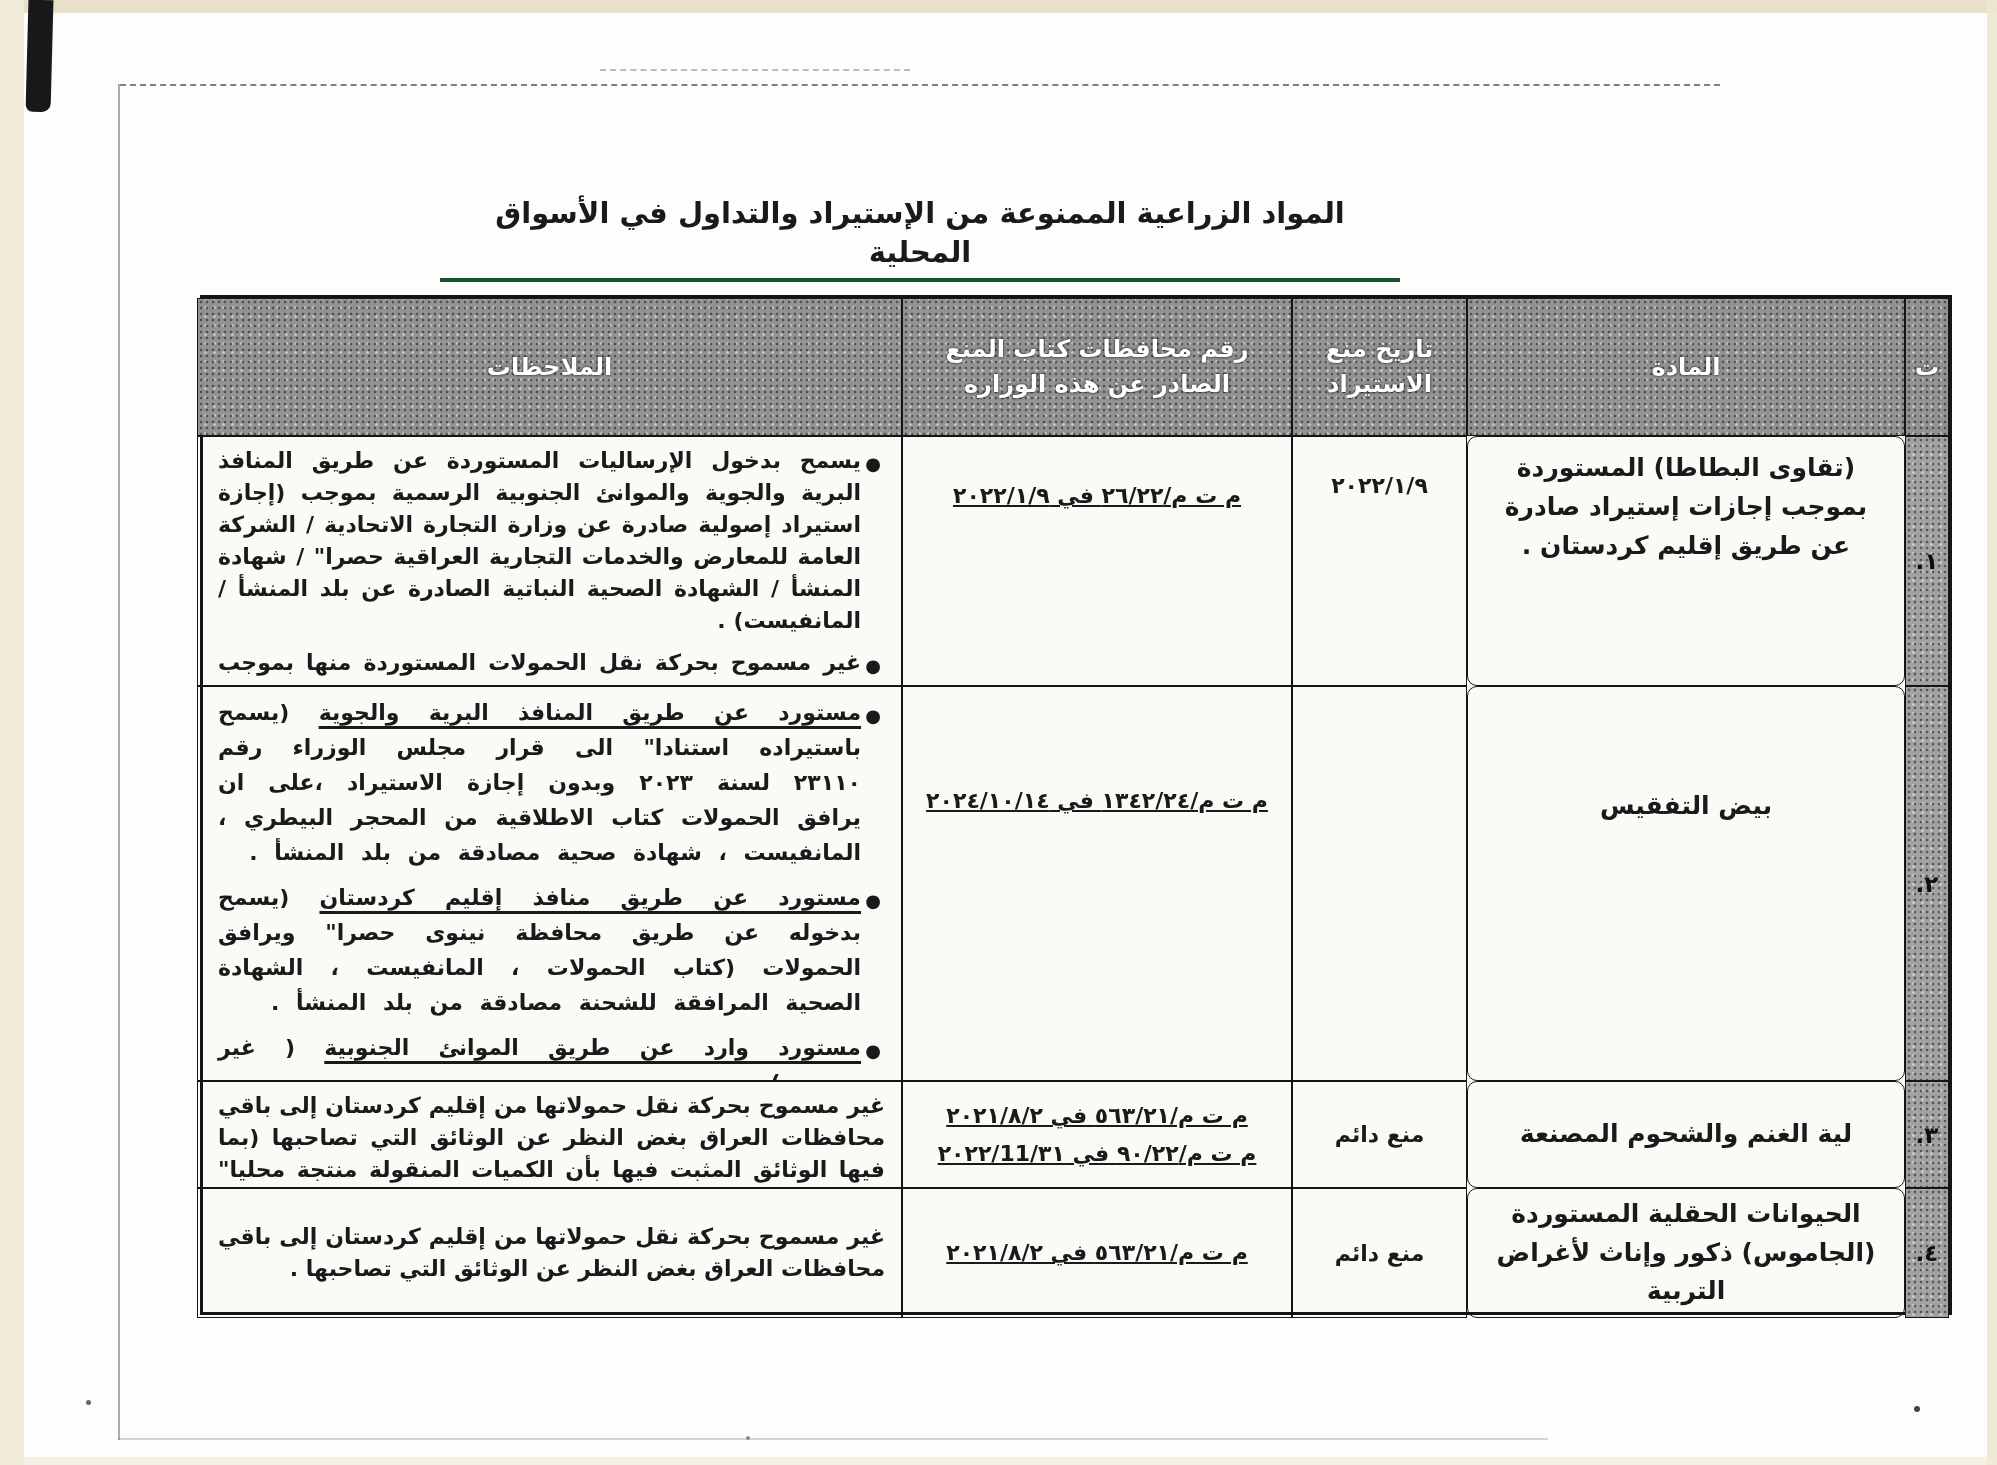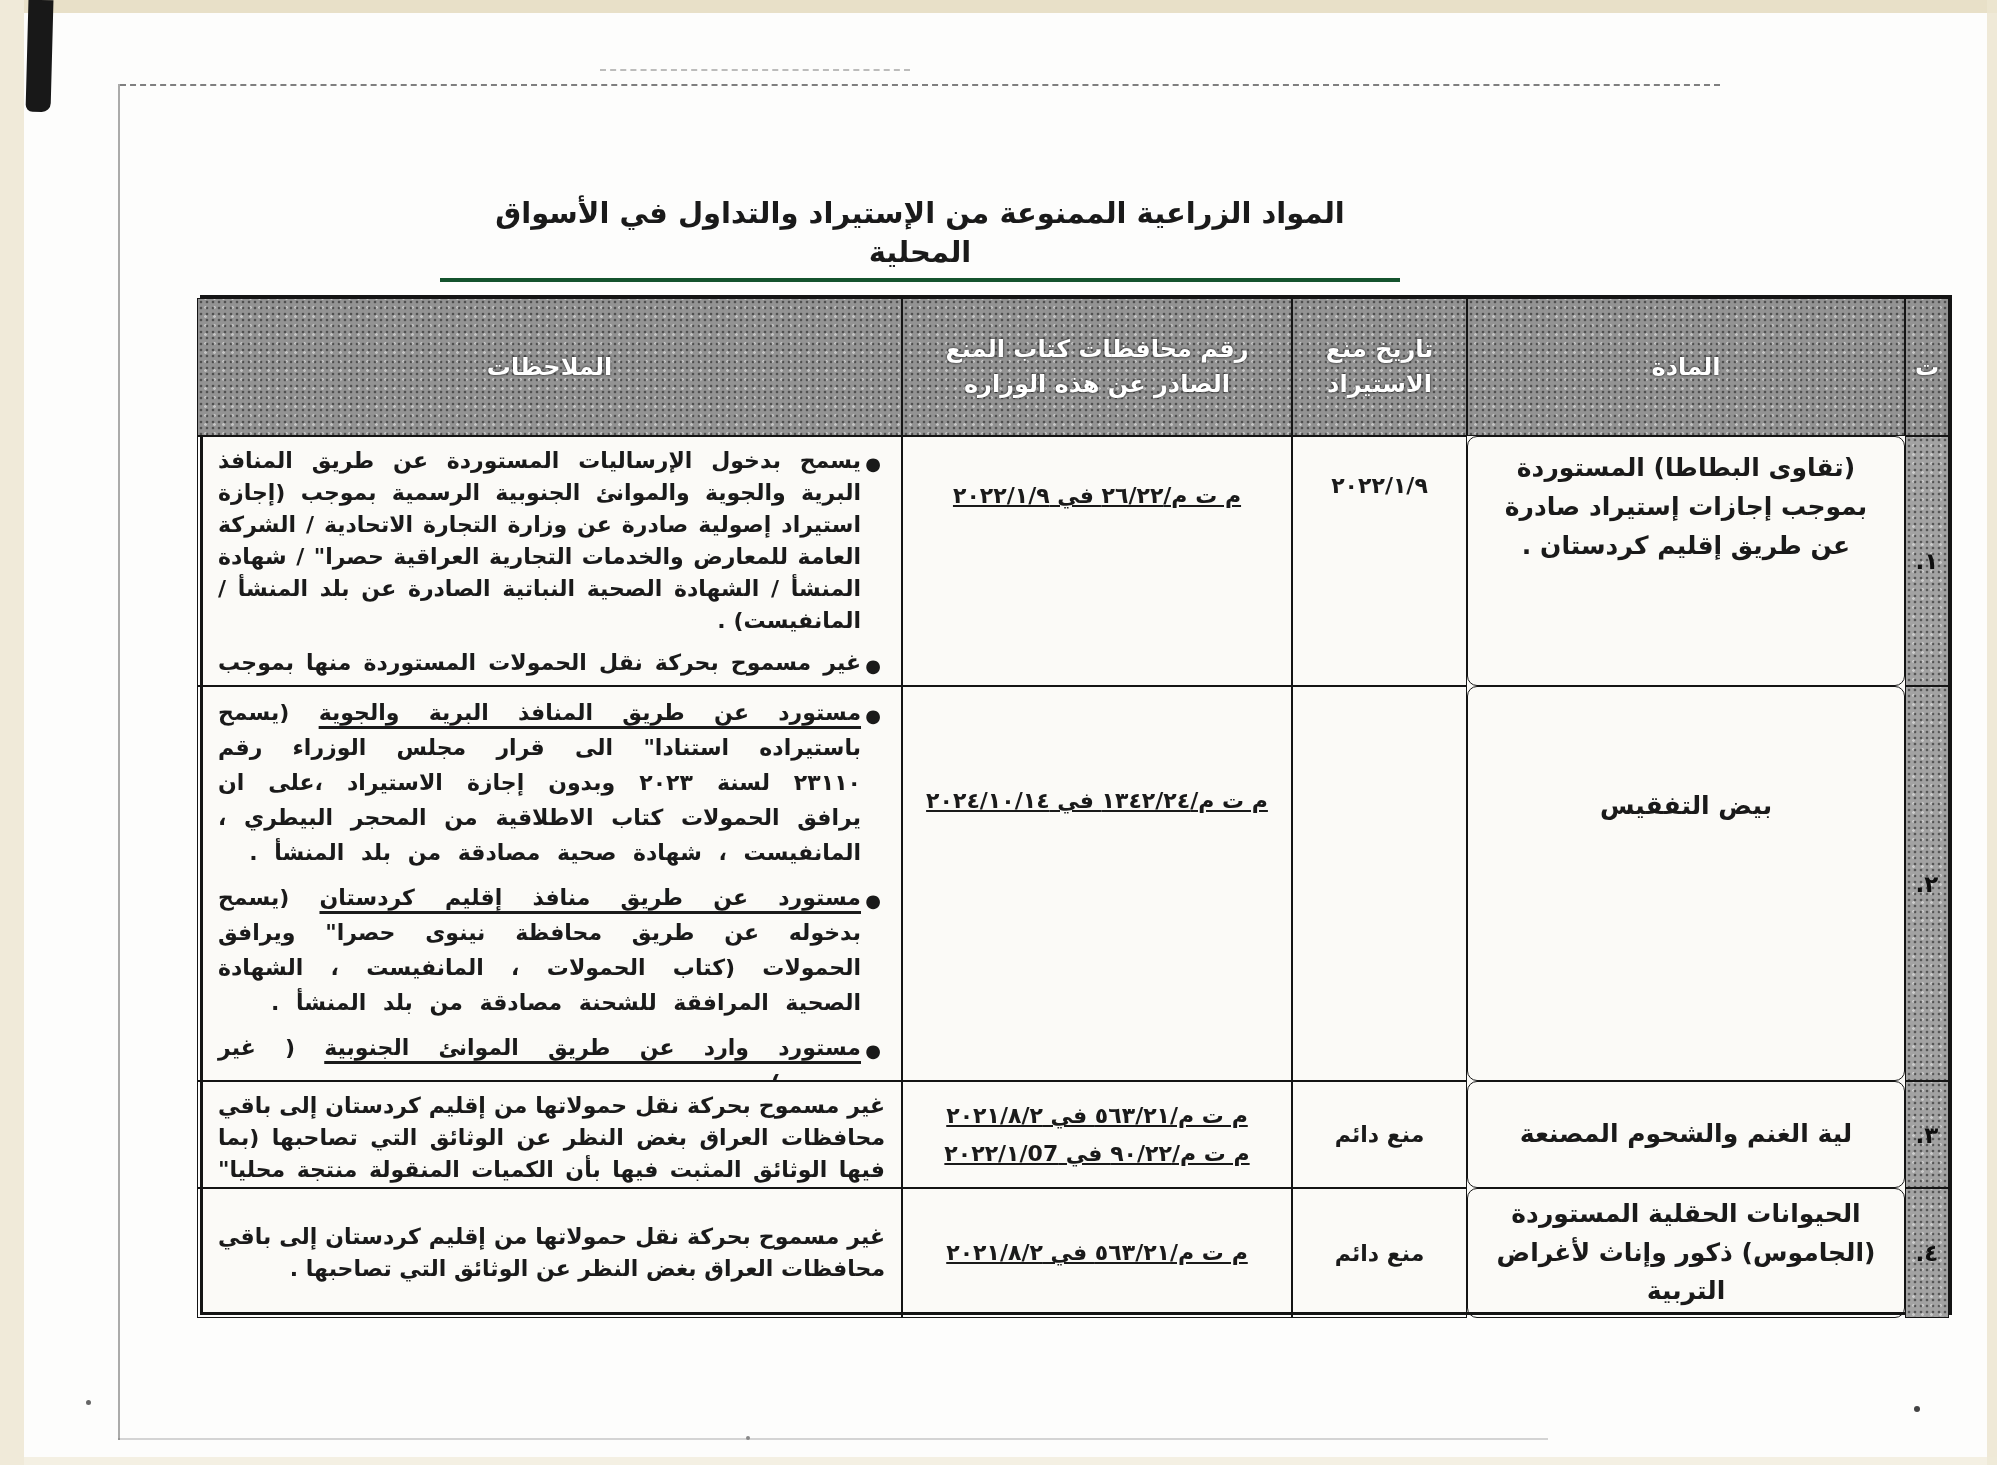--- a/index.html
+++ b/index.html
@@ -157,21 +157,21 @@
         <span class="dot">●</span>
         <span class="bt"><span class="ul">مستورد وارد عن طريق الموانئ الجنوبية</span><span>  ( غير مسموح)</span></span>
       </div>
     </div>
 
     <div class="c tex seq">٣.</div>
     <div class="c mat mid">لية الغنم والشحوم المصنعة</div>
     <div class="c dt mid">منع دائم</div>
     <div class="c ltr mid">
       <div>م ت م/٥٦٣/٢١ في ٢٠٢١/٨/٢</div>
-      <div>م ت م/٩٠/٢٢ في ٢٠٢٢/١/07</div>
+      <div>م ت م/٩٠/٢٢ في ٢٠٢٢/11/٣١</div>
     </div>
     <div class="c nts">
       <div>غير مسموح بحركة نقل حمولاتها من إقليم كردستان إلى باقي محافظات العراق بغض النظر عن الوثائق التي تصاحبها (بما فيها الوثائق المثبت فيها بأن الكميات المنقولة منتجة محليا" في إقليم كردستان) .</div>
     </div>
 
     <div class="c tex seq">٤.</div>
     <div class="c mat mid">الحيوانات الحقلية المستوردة (الجاموس) ذكور وإناث لأغراض التربية</div>
     <div class="c dt mid">منع دائم</div>
     <div class="c ltr mid">
       <div>م ت م/٥٦٣/٢١ في ٢٠٢١/٨/٢</div>

